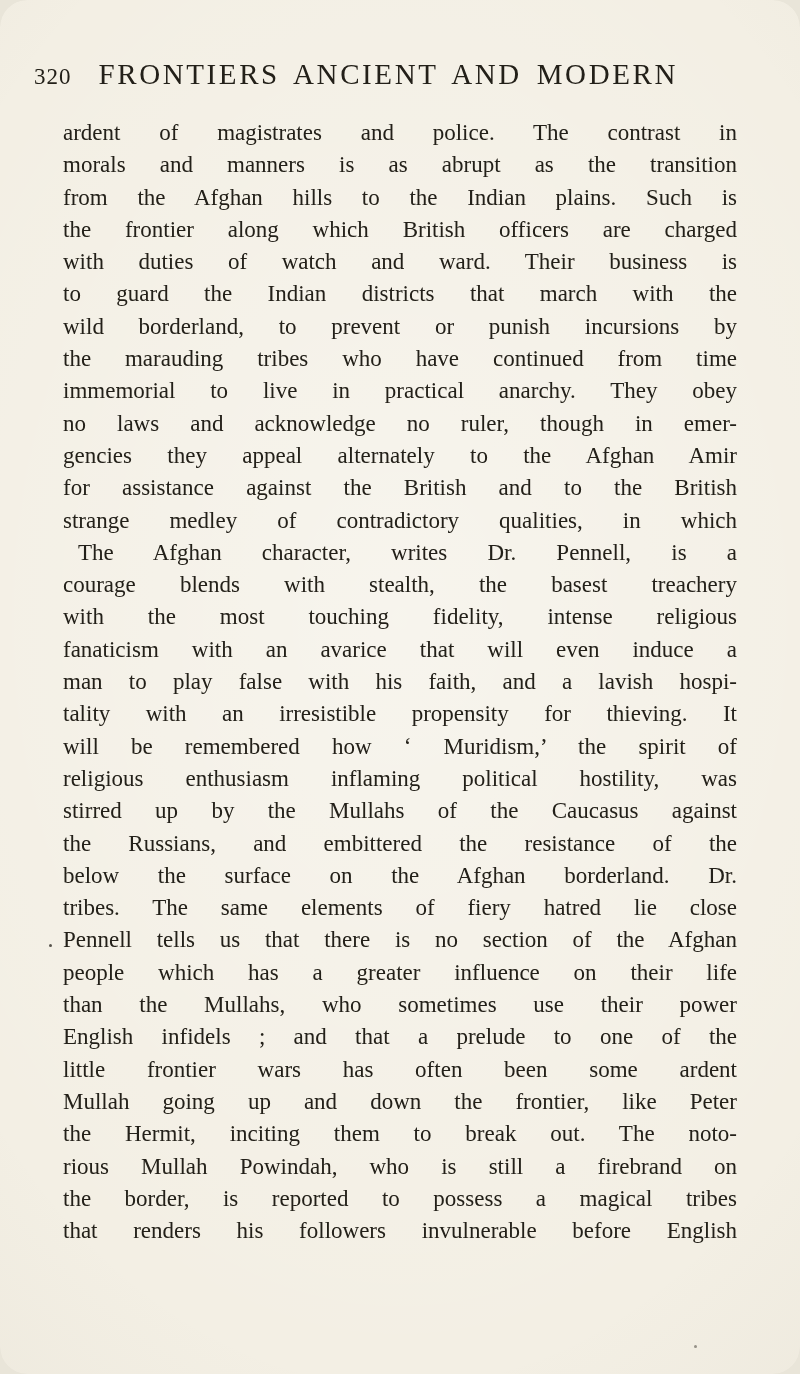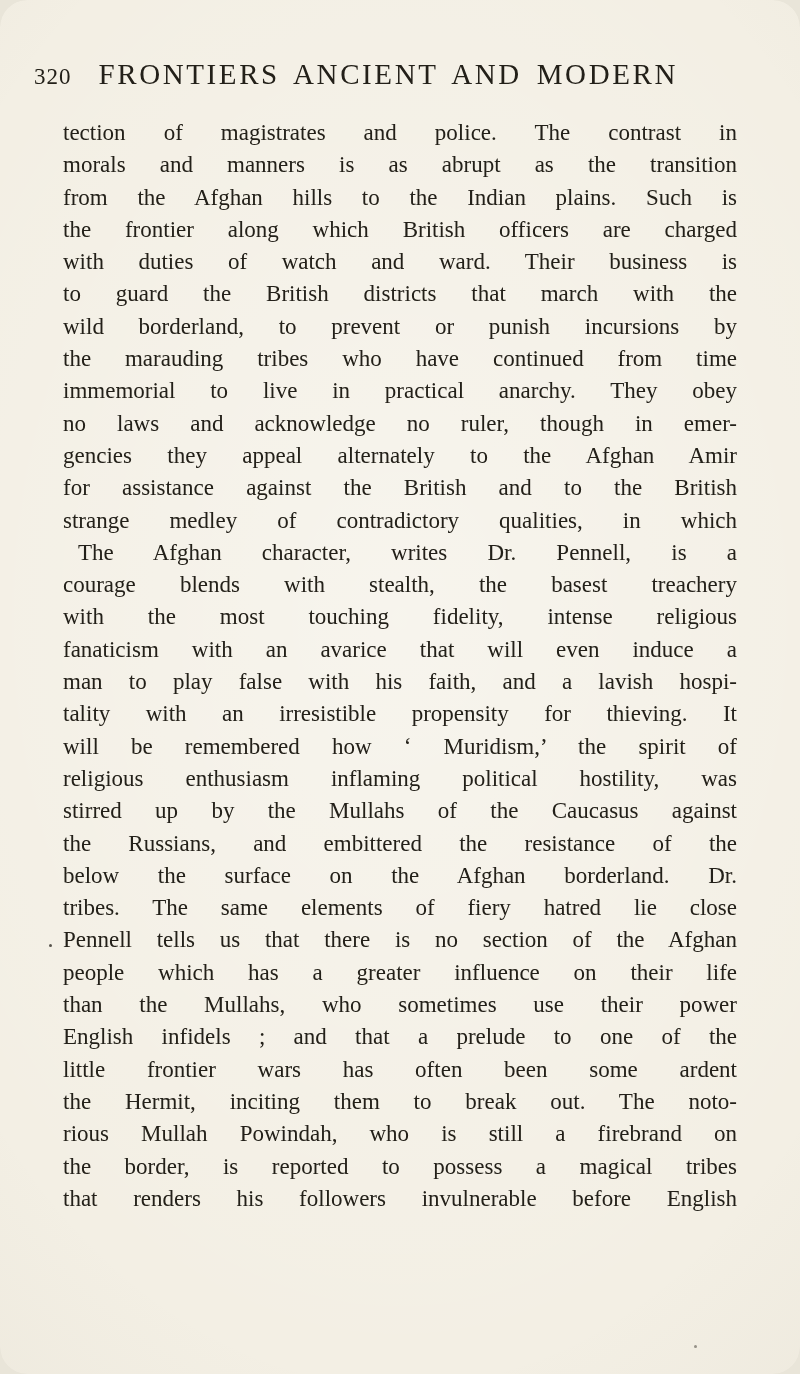--- a/index.html
+++ b/index.html
@@ -65,26 +65,26 @@
 </head>
 <body>
 
 <div class="page">
   <div class="page-header">
     <span class="page-number">320</span>
     <span class="running-title">FRONTIERS ANCIENT AND MODERN</span>
   </div>
   <div class="page-body">
       <div class="paragraph">
-        <div class="line">tection of magistrates and police.  The contrast in</div>
+        <div class="line">ardent of magistrates and police.  The contrast in</div>
         <div class="line">morals and manners is as abrupt as the transition</div>
         <div class="line">from the Afghan hills to the Indian plains.  Such is</div>
         <div class="line">the frontier along which British officers are charged</div>
         <div class="line">with duties of watch and ward.  Their business is</div>
-        <div class="line">to guard the British districts that march with the</div>
+        <div class="line">to guard the Indian districts that march with the</div>
         <div class="line">wild borderland, to prevent or punish incursions by</div>
         <div class="line">the marauding tribes who have continued from time</div>
         <div class="line">immemorial to live in practical anarchy.  They obey</div>
         <div class="line">no laws and acknowledge no ruler, though in emer-</div>
         <div class="line">gencies they appeal alternately to the Afghan Amir</div>
         <div class="line">for assistance against the British and to the British</div>
       </div>
       <div class="paragraph">
         <div class="line">strange medley of contradictory qualities, in which</div>
         <div class="line indent">The Afghan character, writes Dr. Pennell, is a</div>
@@ -97,20 +97,21 @@
         <div class="line">religious enthusiasm inflaming political hostility, was</div>
         <div class="line">stirred up by the Mullahs of the Caucasus against</div>
         <div class="line">the Russians, and embittered the resistance of the</div>
         <div class="line">below the surface on the Afghan borderland.  Dr.</div>
         <div class="line">tribes.  The same elements of fiery hatred lie close</div>
         <div class="line">Pennell tells us that there is no section of the Afghan</div>
         <div class="line">people which has a greater influence on their life</div>
         <div class="line">than the Mullahs, who sometimes use their power</div>
         <div class="line">English infidels ; and that a prelude to one of the</div>
         <div class="line">little frontier wars has often been some ardent</div>
+        <div class="line">Mullah going up and down the frontier, like Peter</div>
         <div class="line">the Hermit, inciting them to break out.  The noto-</div>
         <div class="line">rious Mullah Powindah, who is still a firebrand on</div>
         <div class="line">the border, is reported to possess a magical tribes</div>
         <div class="line">that renders his followers invulnerable before English</div>
       </div>
     </div>
   <div class="artifact-dot a1"></div>
   <div class="artifact-dot a2"></div>
 </div>
 

